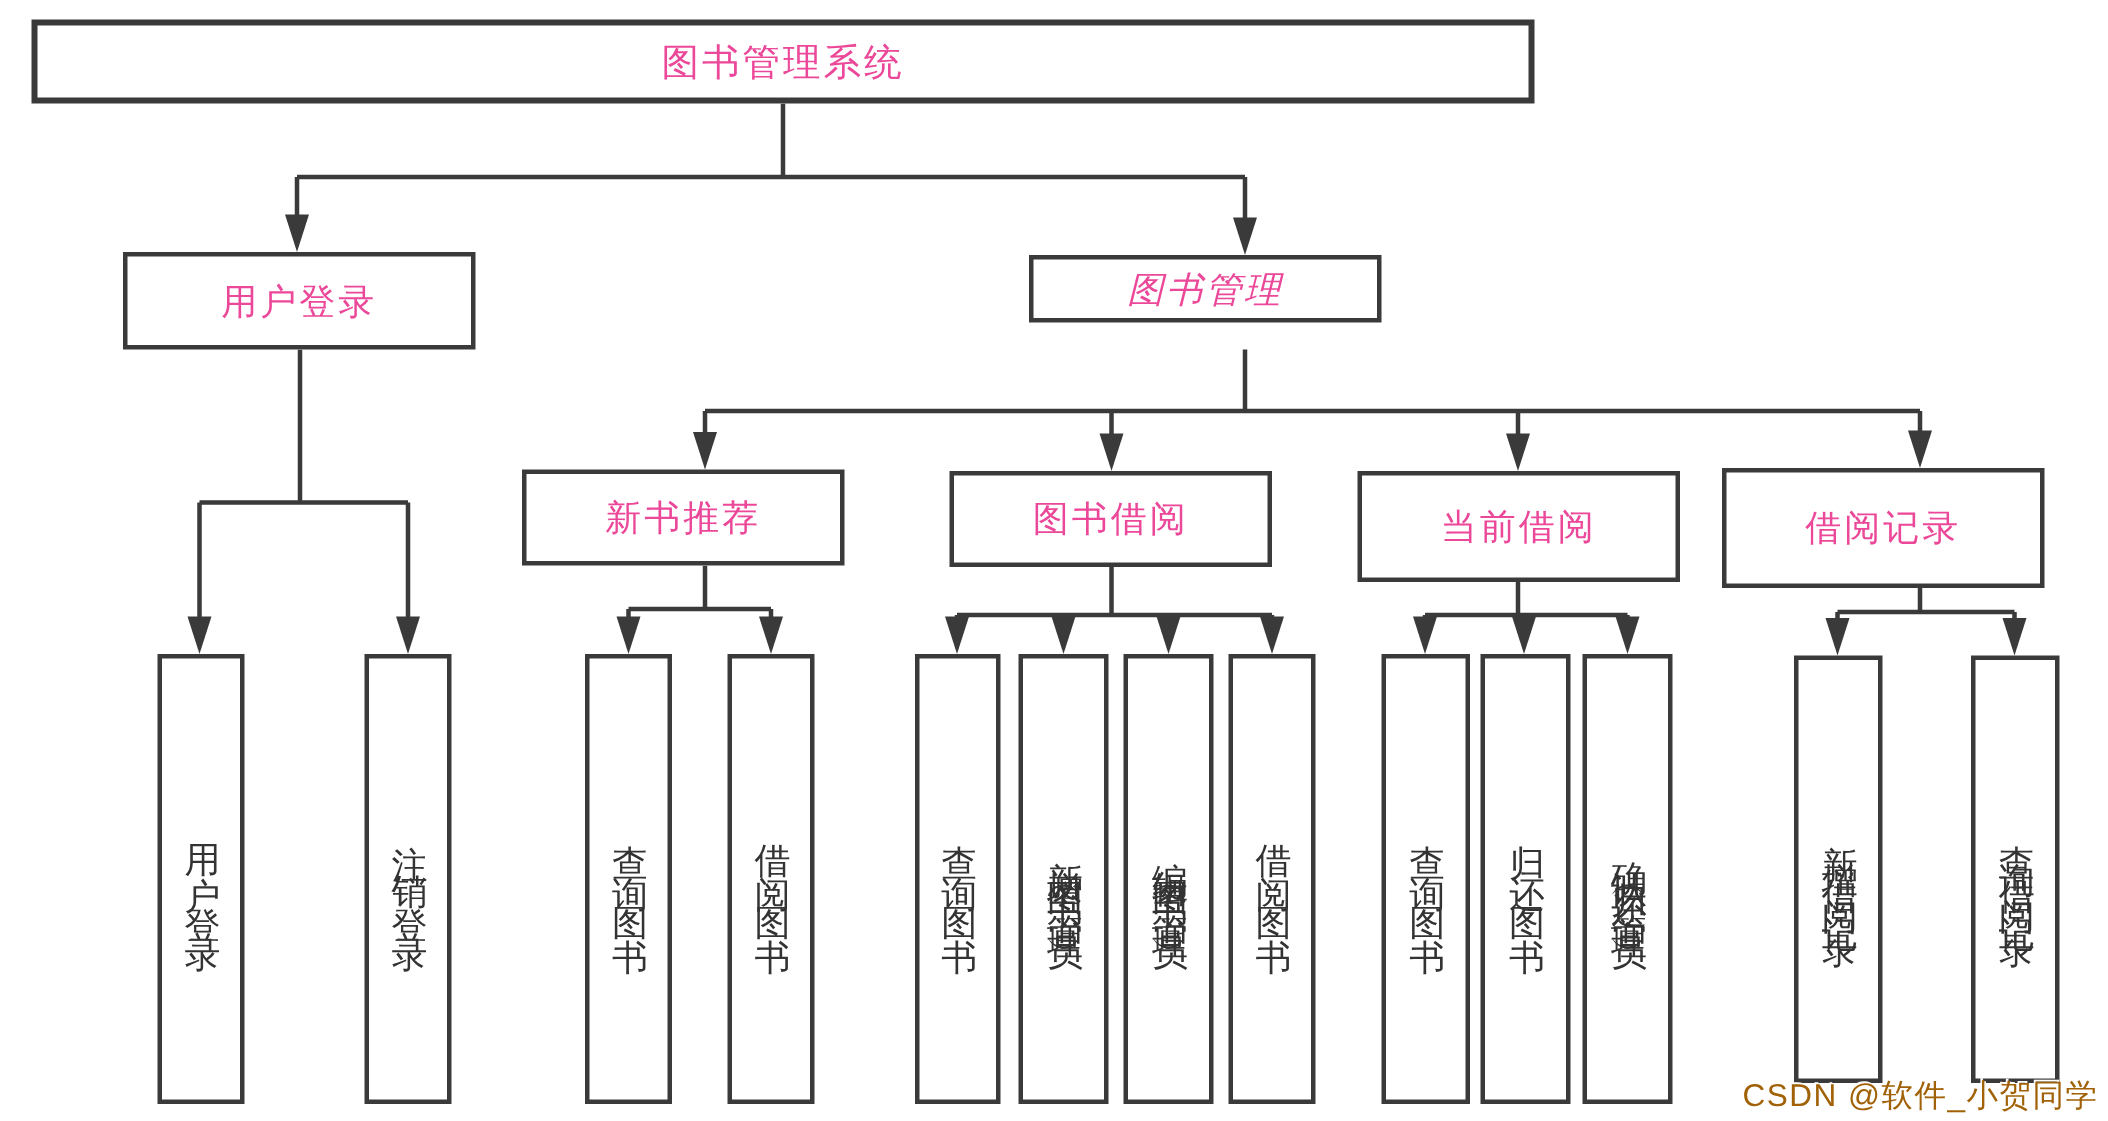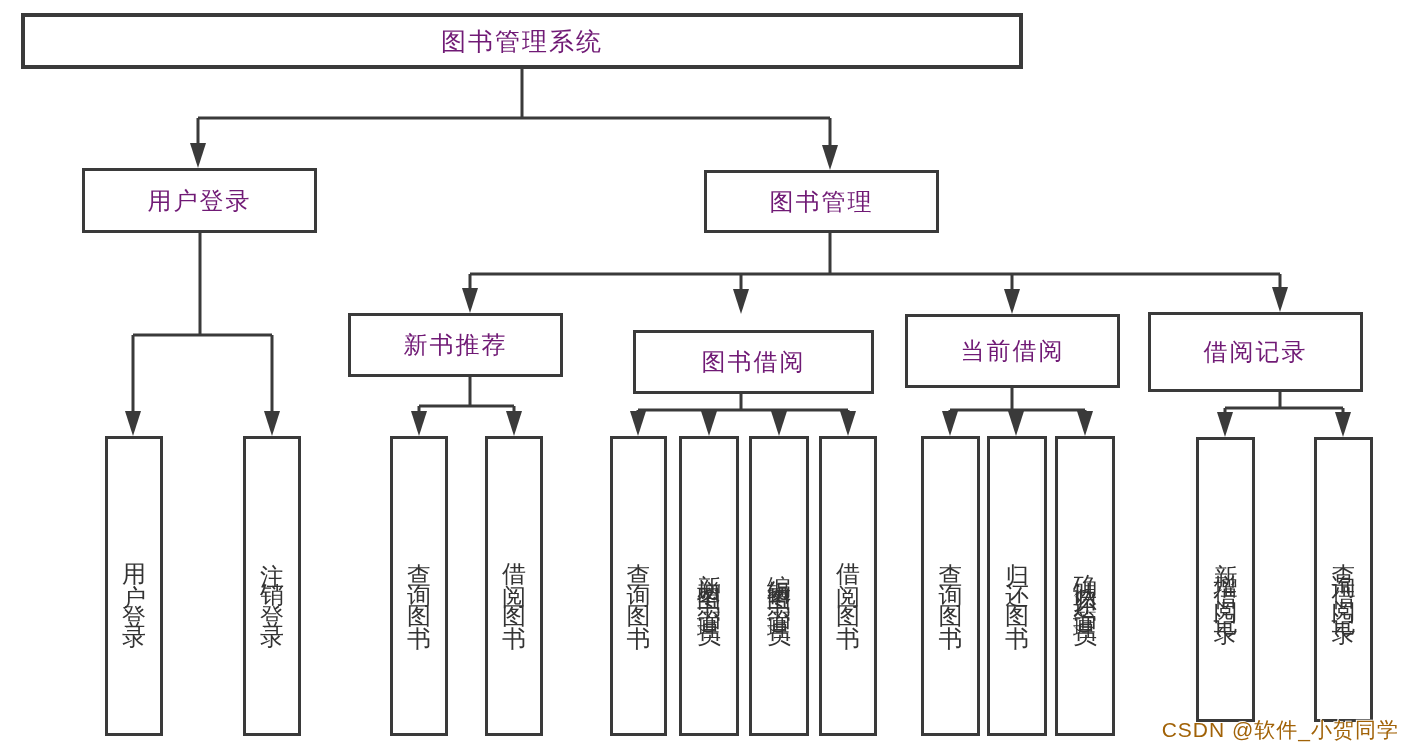--- a/index.html
+++ b/index.html
@@ -17,21 +17,21 @@
     left: 0; top: 0;
     width: 1405px; height: 747px;
   }
   .node {
     position: absolute;
     background: #ffffff;
     border: 3px solid #3a3a3a;
     display: flex;
     align-items: center;
     justify-content: center;
-    color: #701a75;
+    color: #ec4899;
     font-size: 24px;
     letter-spacing: 2px;
     white-space: nowrap;
   }
   .node.root { border-width: 4px; font-size: 25px; }
   .leaf {
     position: absolute;
     background: #ffffff;
     border: 3px solid #3a3a3a;
     display: flex;
@@ -96,24 +96,24 @@
       <polygon points="1008,411 1024,411 1016,436"></polygon>
       <polygon points="1077,411 1093,411 1085,436"></polygon>
       <polygon points="1217,412 1233,412 1225,437"></polygon>
       <polygon points="1335,412 1351,412 1343,437"></polygon>
     </g>
   </svg>
 
   <div class="node root" style="left:21px; top:13px; width:1002px; height:56px;">图书管理系统</div>
 
   <div class="node" style="left:82px; top:168px; width:235px; height:65px;">用户登录</div>
-  <div class="node" style="left:704px; top:170px; width:235px; height:63px;">图书管理</div>
+  <div class="node" style="left:686px; top:170px; width:235px; height:45px;font-style:italic;">图书管理</div>
 
   <div class="node" style="left:348px; top:313px; width:215px; height:64px;">新书推荐</div>
-  <div class="node" style="left:633px; top:330px; width:241px; height:64px;">图书借阅</div>
+  <div class="node" style="left:633px; top:314px; width:215px; height:64px;">图书借阅</div>
   <div class="node" style="left:905px; top:314px; width:215px; height:74px;">当前借阅</div>
   <div class="node" style="left:1148px; top:312px; width:215px; height:80px;">借阅记录</div>
 
   <div class="leaf gap-lg" style="left:105px; width:58px;">
     <span>用户登录</span>
   </div>
   <div class="leaf gap-lg" style="left:243px; width:58px;">
     <span>注销登录</span>
   </div>
 

